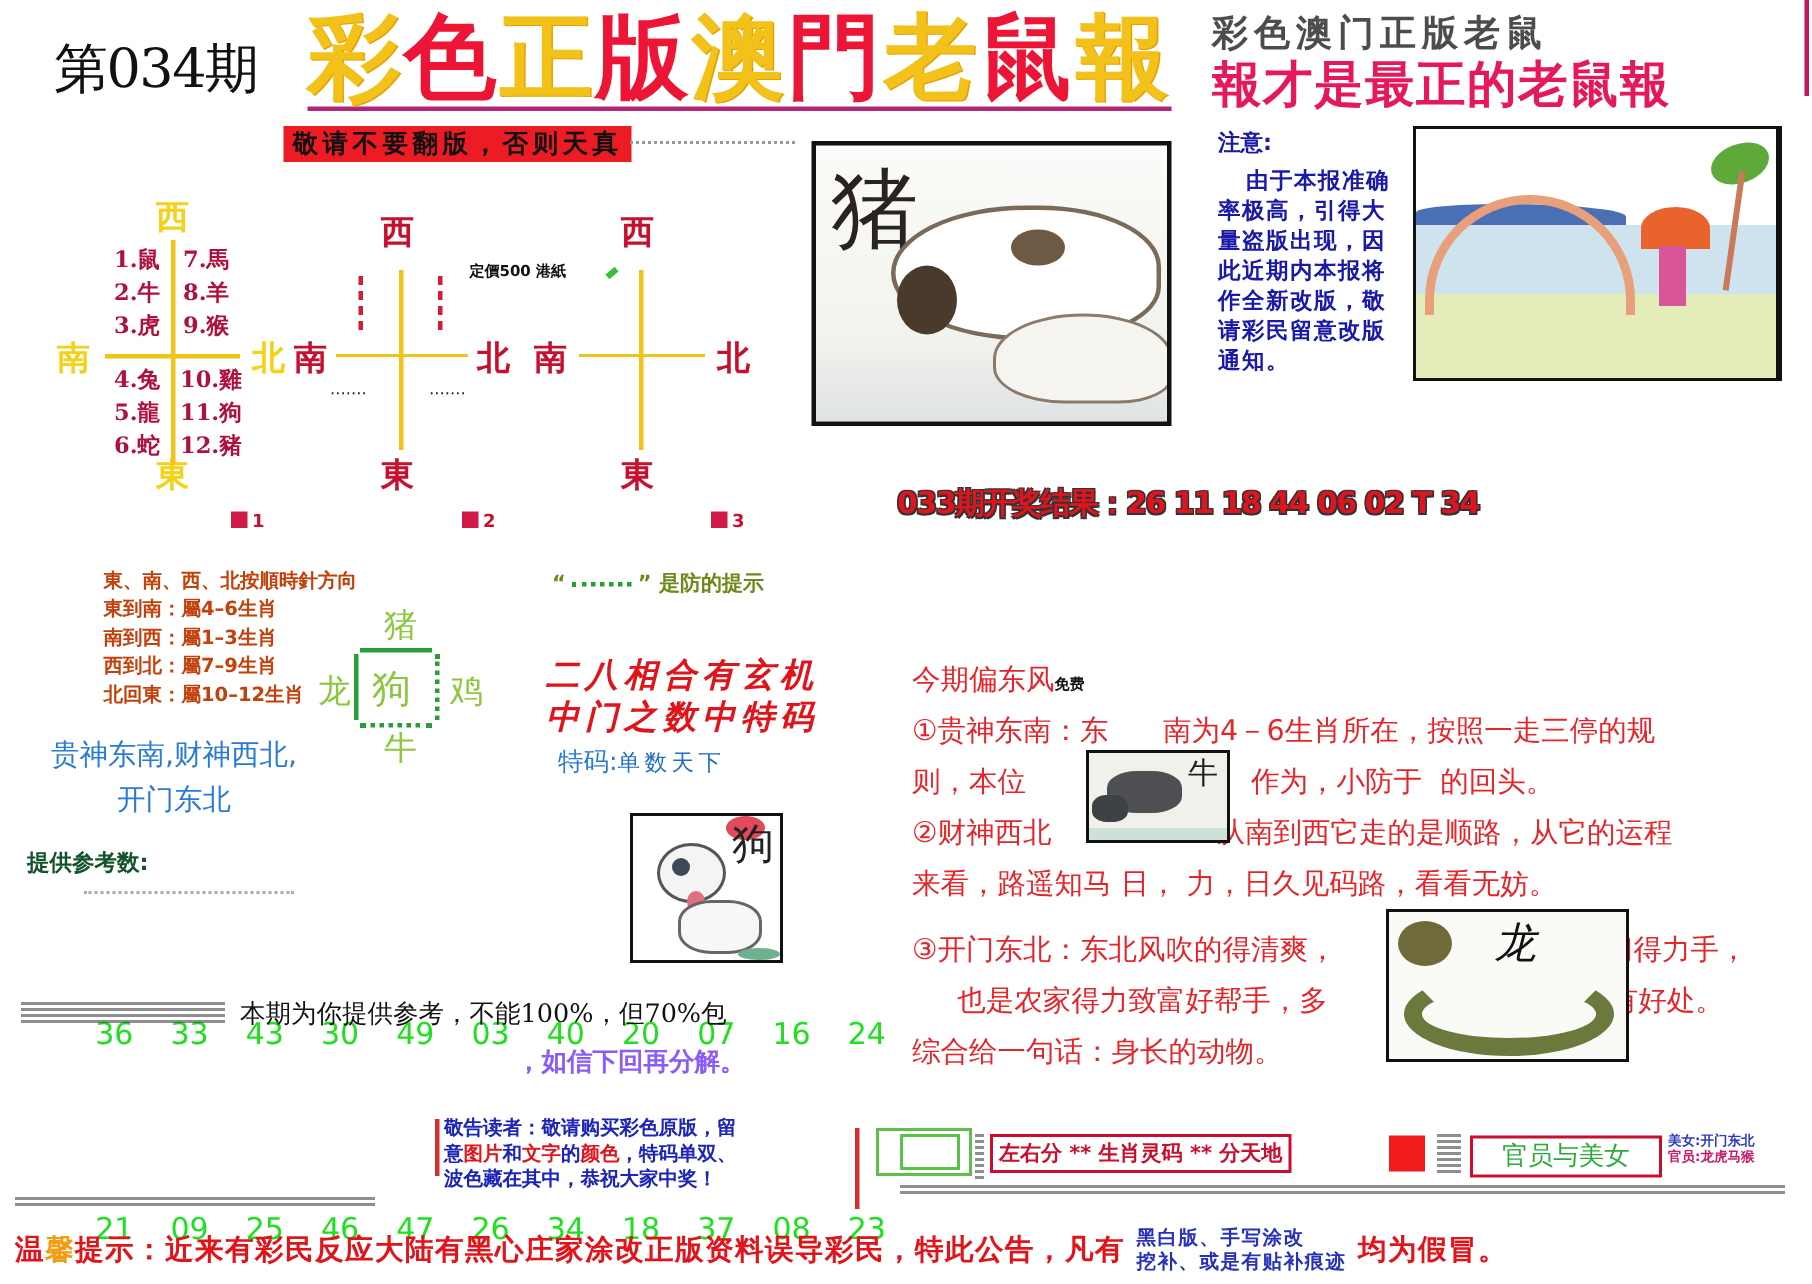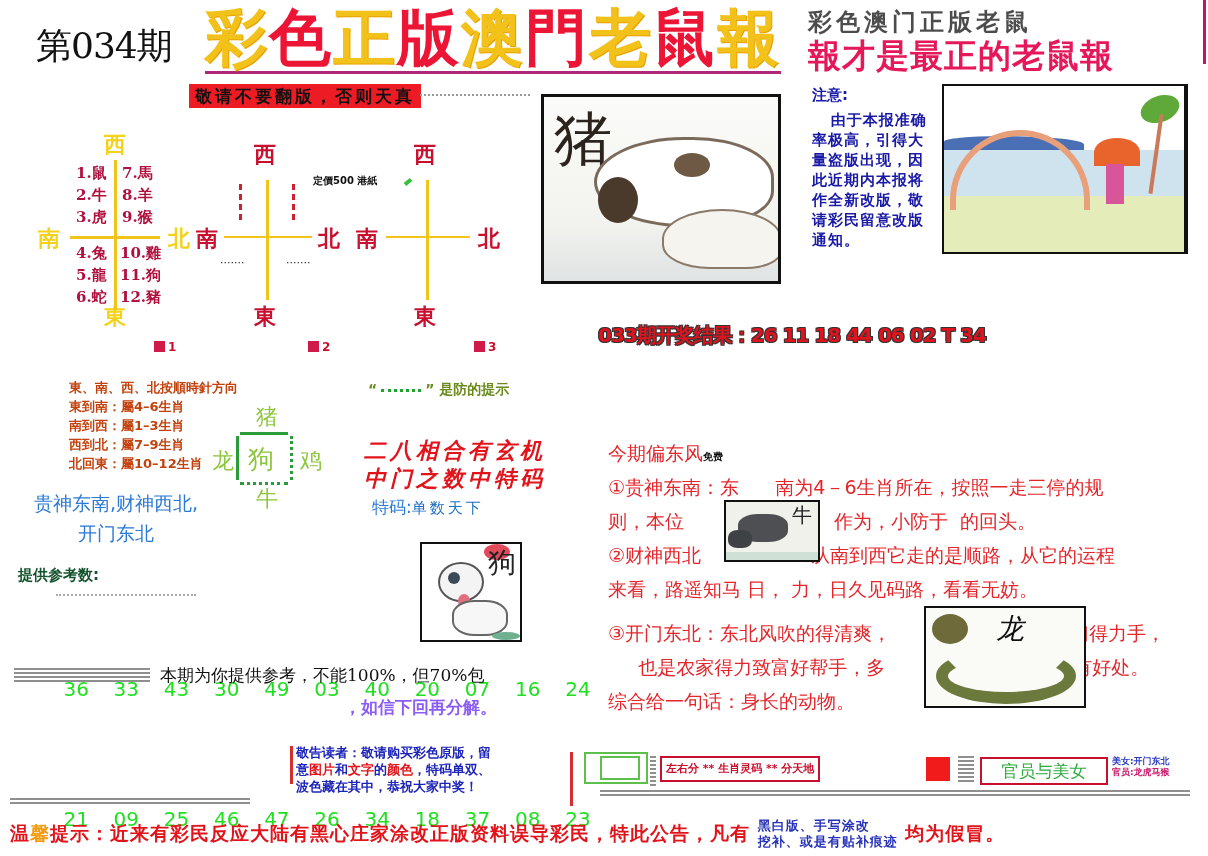--- a/index.html
+++ b/index.html
@@ -40,21 +40,21 @@
   .ref-title { left: 18px; top: 566px; font-size: 15px; font-weight: bold; color: #14532d; }
   .nums { left: 14px; top: 598px; font-size: 20px; color: #1ee01e; line-height: 26px; word-spacing: 6px; letter-spacing: 0px; white-space: pre; }
   .claim { left: 160px; top: 664px; font-family: "DejaVu Serif", serif; font-size: 17px; font-weight: normal; color: #111; }
   .claim2 { left: 344px; top: 696px; font-family: "DejaVu Serif", serif; font-size: 17px; font-weight: bold; color: #8b5cf6; }
   .blur-lines { background: repeating-linear-gradient(to bottom, #333 0 2px, transparent 2px 4px); opacity: .55; }
   .analysis { left: 608px; top: 440px; width: 600px; font-size: 19px; color: #e4262b; line-height: 34px; }
   .analysis .free { font-size: 10px; font-weight: bold; color: #111; }
   .tip-box { left: 296px; top: 744px; width: 272px; font-size: 13px; font-weight: bold; color: #1d24b8; line-height: 17px; }
   .tip-box .r { color: #e1141b; }
   .vbar { background: #d32f2f; }
-  .mid-strip { left: 660px; top: 756px; height: 26px; border: 2px solid #c8102e; padding: 0 4px; font-size: 11px; font-weight: bold; color: #c8102e; line-height: 22px; white-space: nowrap; text-align: center; }
+  .mid-strip { left: 660px; top: 756px; height: 26px; border: 2px solid #c8102e; padding: 0 4px; font-size: 14px; font-weight: bold; color: #c8102e; line-height: 22px; white-space: nowrap; text-align: center; }
   .red-sq { left: 926px; top: 757px; width: 24px; height: 24px; background: #f21b1b; }
   .gw-box { left: 980px; top: 757px; width: 128px; height: 28px; border: 2px solid #c8102e; font-size: 17px; color: #2eaa3c; text-align: center; line-height: 24px; }
   .mini { left: 1112px; top: 756px; font-size: 9px; font-weight: bold; line-height: 11px; }
   .footer { left: 10px; top: 818px; font-size: 19px; font-weight: bold; color: #e1141b; white-space: nowrap; letter-spacing: 1px; }
   .footer .blue2 { display: inline-block; font-size: 13px; color: #2732b8; line-height: 16px; vertical-align: middle; letter-spacing: 1px; }
   .footer .o { color: #f39c12; }
   .stamp { left: 584px; top: 752px; width: 64px; height: 32px; border: 2px solid #5cc04a; }
 </style>
 </head>
 <body>

